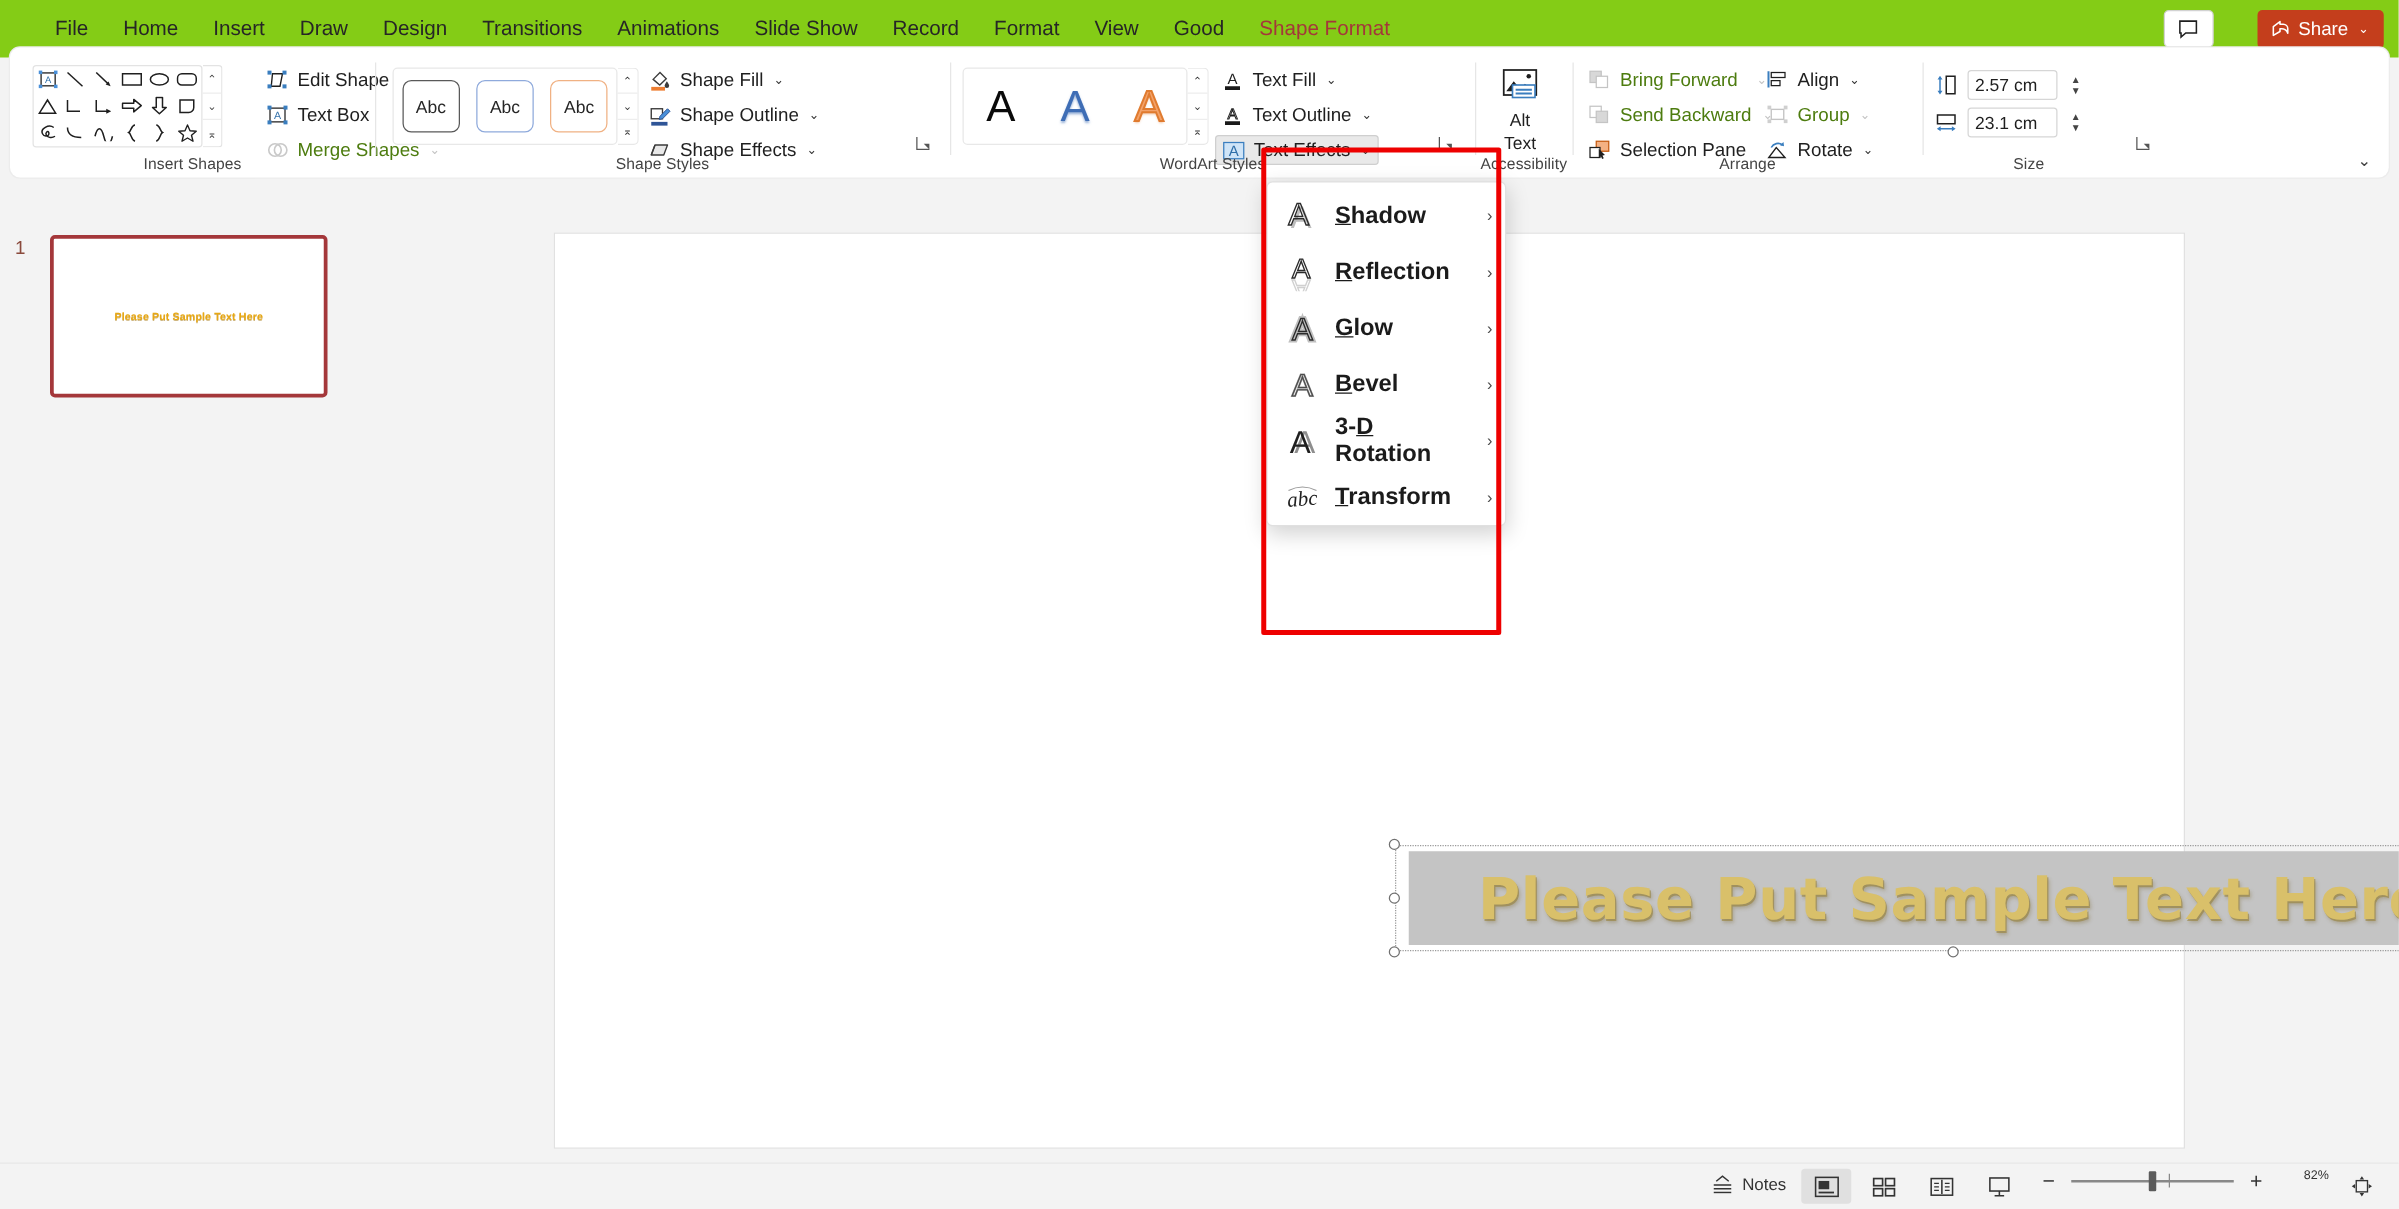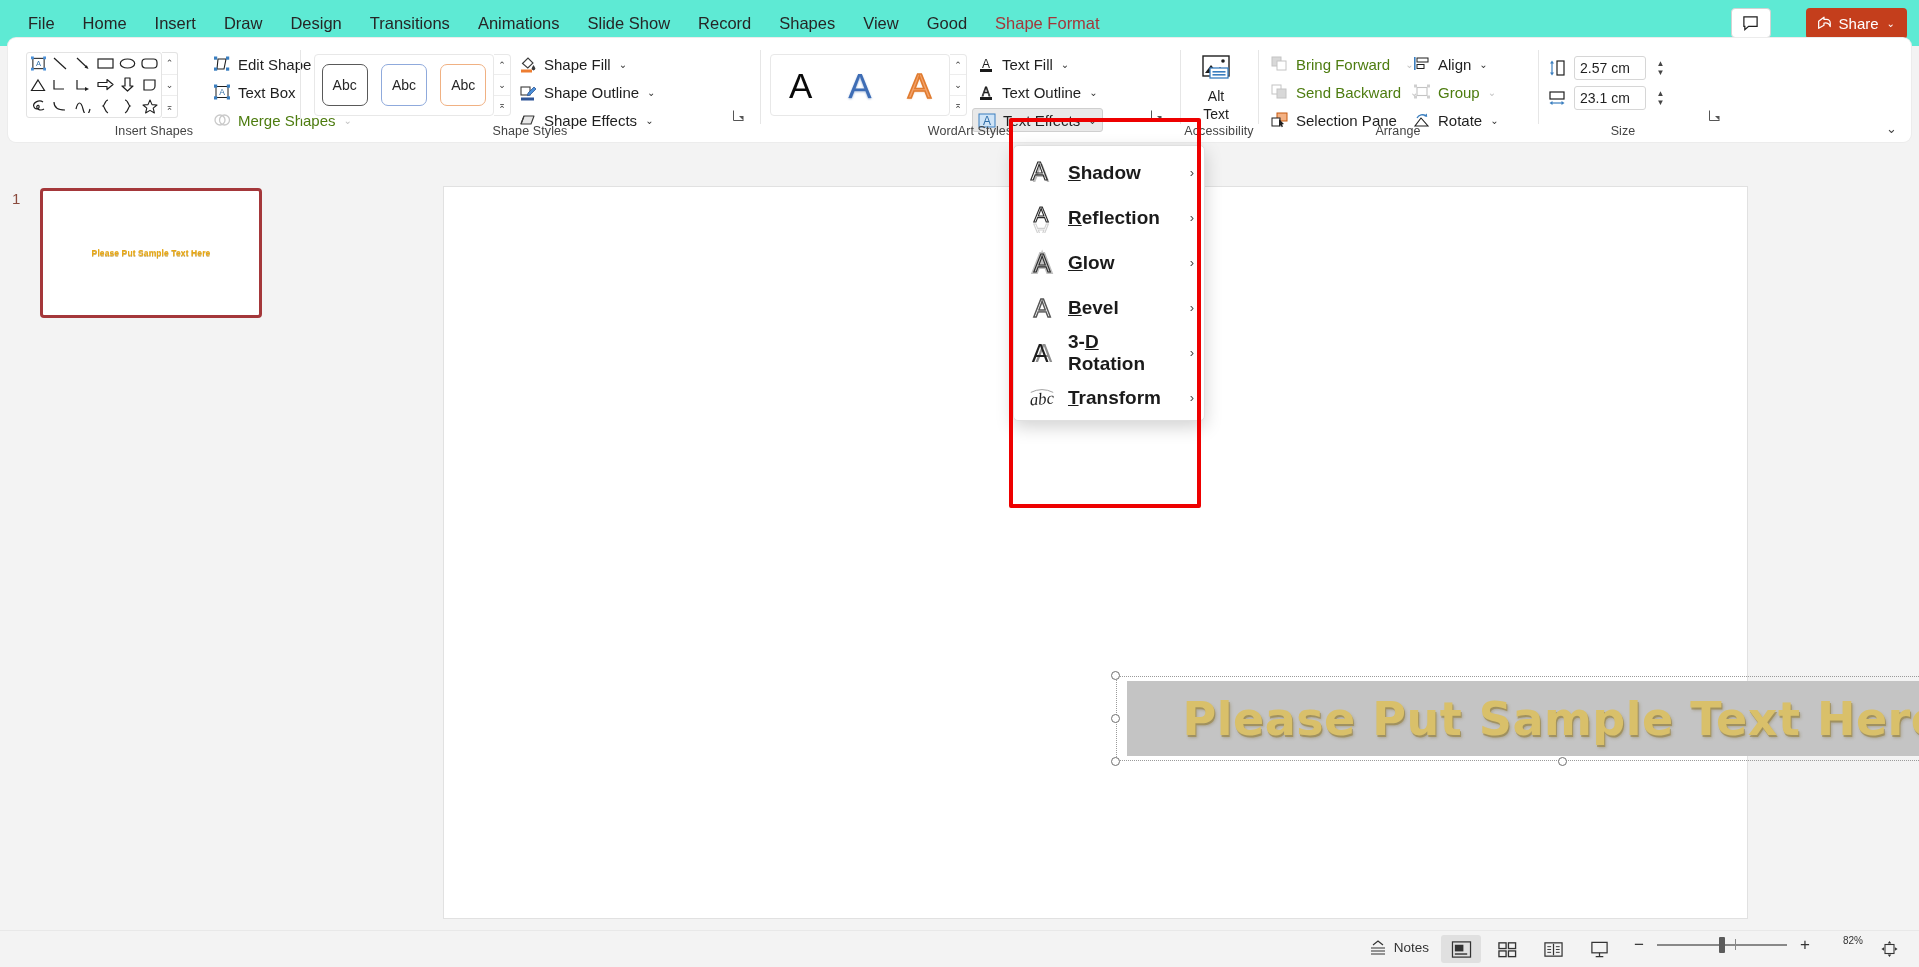--- a/index.html
+++ b/index.html
@@ -8,22 +8,22 @@
     overflow: hidden;
     font-family: "Liberation Sans", sans-serif;
     background: #f3f3f3;
     -webkit-font-smoothing: antialiased;
   }
   body { position: relative; }
 
   
   .tabbar {
     position: absolute; top: 0; left: 0; width: 1919px; height: 46px;
-    background: #5eead4;
-    display: flex; align-items: center;
+    background: #84cc16;
+    display: flex; align-items: center; padding-left: 16px;
   }
   .tabs { display: flex; align-items: center; height: 46px; padding-left: 14px; }
   .tab {
     font-size: 16.5px; color: #262626; padding: 6px 14px;
     height: 46px; display: flex; align-items: center;
     cursor: pointer; white-space: nowrap; position: relative;
   }
   .tab.active { color: #a4373a; font-weight: 400; }
   .tab.active::after {
     content: ""; position: absolute; left: 12px; right: 12px; bottom: 6px;
@@ -260,21 +260,21 @@
   <div class="tabs">
     <div class="tab">File</div>
     <div class="tab">Home</div>
     <div class="tab">Insert</div>
     <div class="tab">Draw</div>
     <div class="tab">Design</div>
     <div class="tab">Transitions</div>
     <div class="tab">Animations</div>
     <div class="tab">Slide Show</div>
     <div class="tab">Record</div>
-    <div class="tab">Shapes</div>
+    <div class="tab">Format</div>
     <div class="tab">View</div>
     <div class="tab">Good</div>
     <div class="tab active">Shape Format</div>
   </div>
   <div class="tabbar-right">
     <div class="comment-btn">
       <svg width="17" height="17" viewBox="0 0 18 18">
         <path d="M2 2h14v10H7l-4 3.5V12H2z" fill="none" stroke="#1f1f1f" stroke-width="1.3"></path>
       </svg>
     </div>

